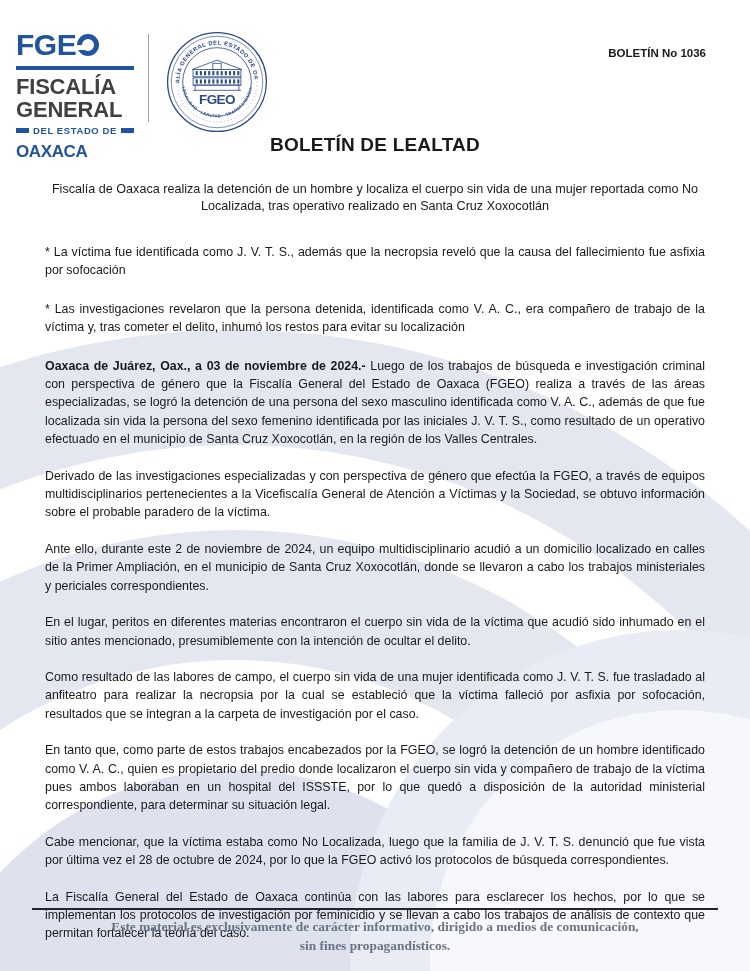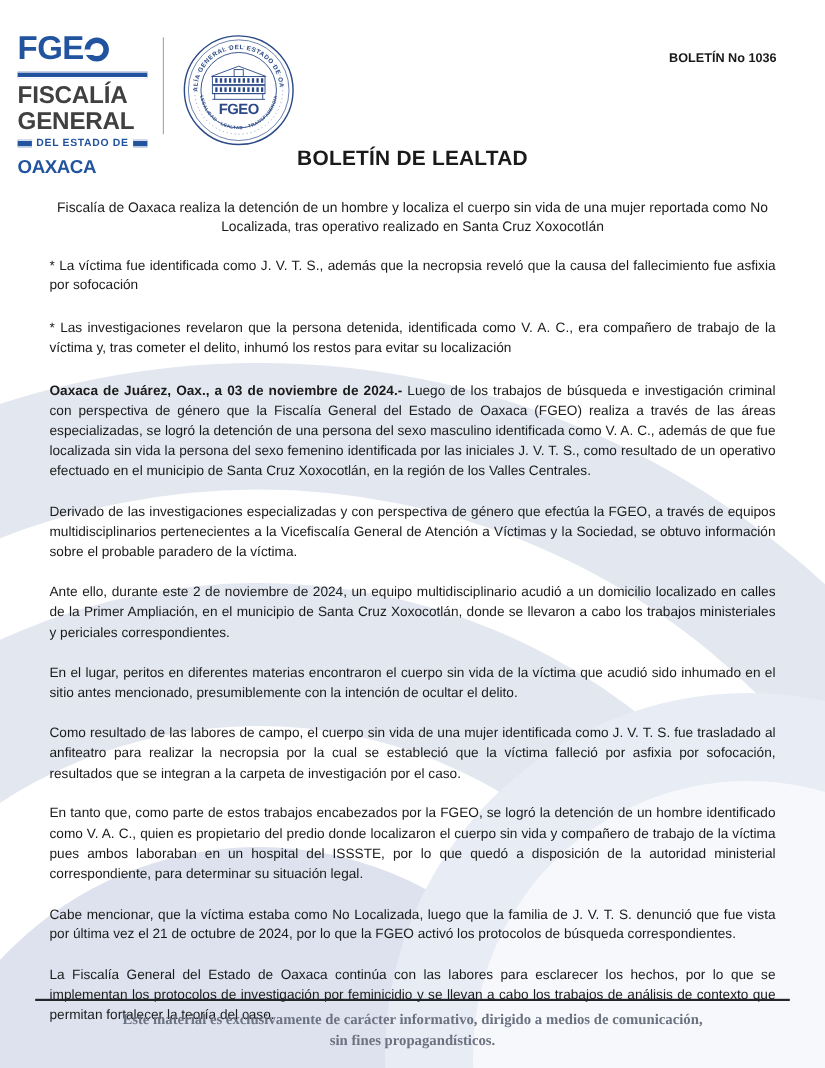--- a/index.html
+++ b/index.html
@@ -173,21 +173,21 @@
     font-weight: normal;
     color: #1a1a1a;
     line-height: 17px;
     margin: 25px auto 0 auto;
     width: 660px;
   }
 
   
   .body-wrap {
     width: 660px;
-    margin: 3px auto;
+    margin: 14px auto;
     padding-top: 14px;
   }
   p.para {
     font-size: 12.4px;
     line-height: 18.4px;
     text-align: justify;
     margin: 0 0 18px 0;
     color: #1a1a1a;
     hyphens: none;
   }
@@ -331,21 +331,21 @@
       <p class="para bullet">* La víctima fue identificada como J. V. T. S., además que la necropsia reveló que la causa del fallecimiento fue asfixia por sofocación</p>
       <p class="para bullet">* Las investigaciones revelaron que la persona detenida, identificada como V. A. C., era compañero de trabajo de la víctima y, tras cometer el delito, inhumó los restos para evitar su localización</p>
 
       <p class="para"><span class="dateline">Oaxaca de Juárez, Oax., a 03 de noviembre de 2024.-</span><span> Luego de los trabajos de búsqueda e investigación criminal con perspectiva de género que la Fiscalía General del Estado de Oaxaca (FGEO) realiza a través de las áreas especializadas, se logró la detención de una persona del sexo masculino identificada como V. A. C., además de que fue localizada sin vida la persona del sexo femenino identificada por las iniciales J. V. T. S., como resultado de un operativo efectuado en el municipio de Santa Cruz Xoxocotlán, en la región de los Valles Centrales.</span></p>
 
       <p class="para">Derivado de las investigaciones especializadas y con perspectiva de género que efectúa la FGEO, a través de equipos multidisciplinarios pertenecientes a la Vicefiscalía General de Atención a Víctimas y la Sociedad, se obtuvo información sobre el probable paradero de la víctima.</p>
       <p class="para">Ante ello, durante este 2 de noviembre de 2024, un equipo multidisciplinario acudió a un domicilio localizado en calles de la Primer Ampliación, en el municipio de Santa Cruz Xoxocotlán, donde se llevaron a cabo los trabajos ministeriales y periciales correspondientes.</p>
       <p class="para">En el lugar, peritos en diferentes materias encontraron el cuerpo sin vida de la víctima que acudió sido inhumado en el sitio antes mencionado, presumiblemente con la intención de ocultar el delito.</p>
       <p class="para">Como resultado de las labores de campo, el cuerpo sin vida de una mujer identificada como J. V. T. S. fue trasladado al anfiteatro para realizar la necropsia por la cual se estableció que la víctima falleció por asfixia por sofocación, resultados que se integran a la carpeta de investigación por el caso.</p>
       <p class="para">En tanto que, como parte de estos trabajos encabezados por la FGEO, se logró la detención de un hombre identificado como V. A. C., quien es propietario del predio donde localizaron el cuerpo sin vida y compañero de trabajo de la víctima pues ambos laboraban en un hospital del ISSSTE, por lo que quedó a disposición de la autoridad ministerial correspondiente, para determinar su situación legal.</p>
-      <p class="para">Cabe mencionar, que la víctima estaba como No Localizada, luego que la familia de J. V. T. S. denunció que fue vista por última vez el 21 de octubre de 2024, por lo que la FGEO activó los protocolos de búsqueda correspondientes.</p>
+      <p class="para">Cabe mencionar, que la víctima estaba como No Localizada, luego que la familia de J. V. T. S. denunció que fue vista por última vez el 28 de octubre de 2024, por lo que la FGEO activó los protocolos de búsqueda correspondientes.</p>
       <p class="para">La Fiscalía General del Estado de Oaxaca continúa con las labores para esclarecer los hechos, por lo que se implementan los protocolos de investigación por feminicidio y se llevan a cabo los trabajos de análisis de contexto que permitan fortalecer la teoría del caso.</p>
     </div>
   </div>
 
   <div class="footer">
     <div class="footer-rule"></div>
     <div class="footer-text">
       <div>Este material es exclusivamente de carácter informativo, dirigido a medios de comunicación,</div>
       <div>sin fines propagandísticos.</div>
     </div>

